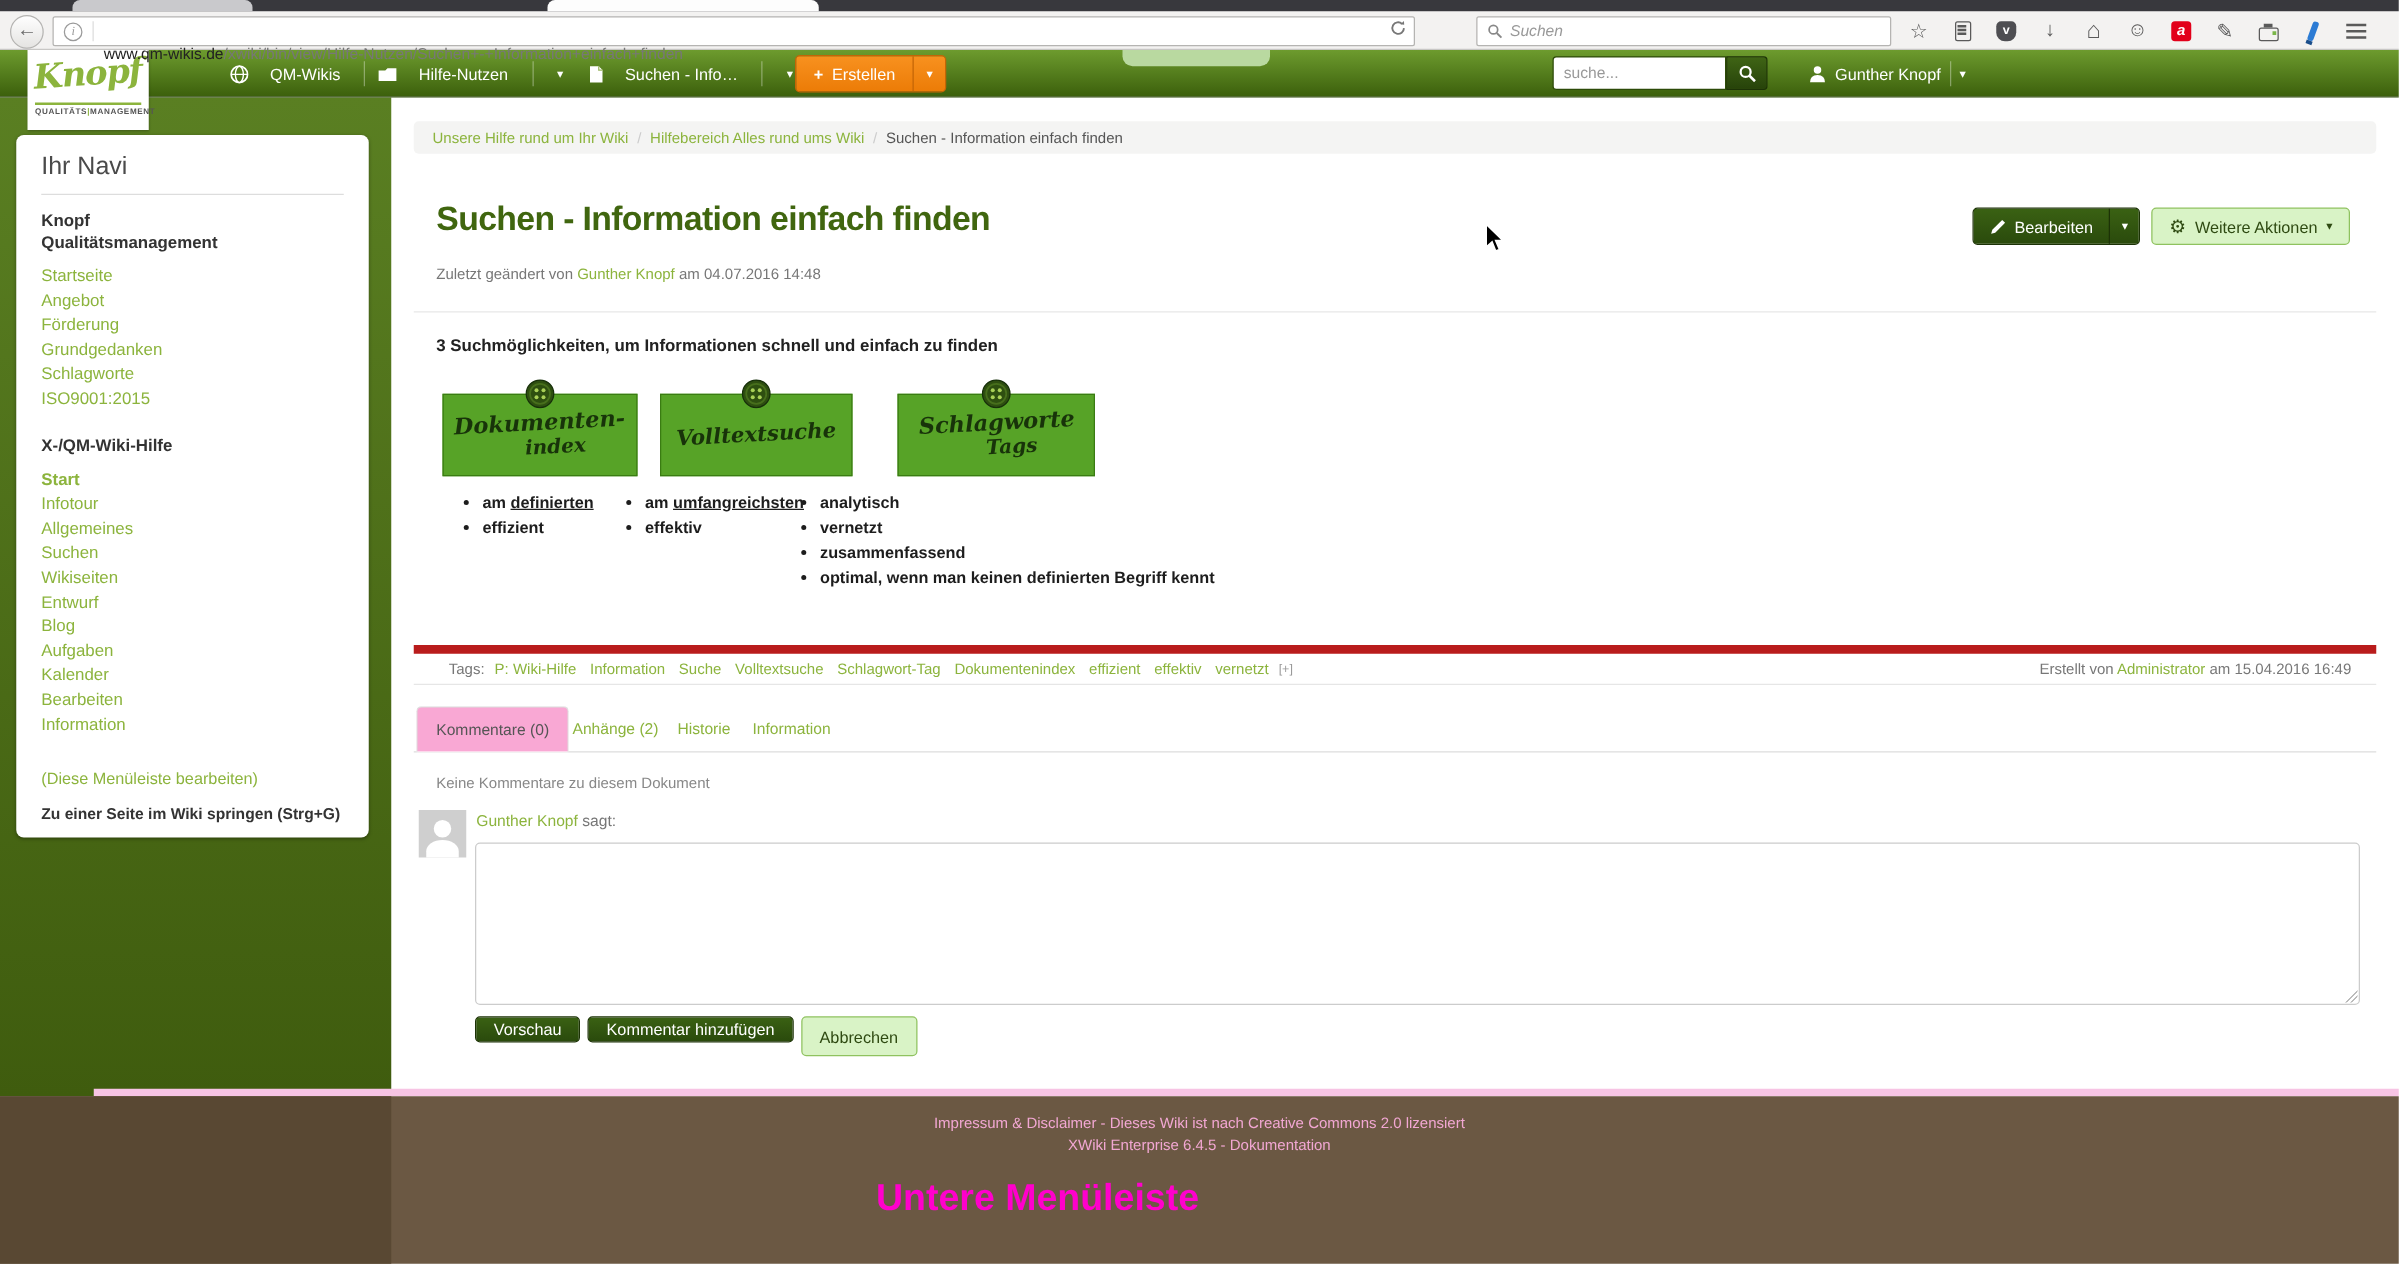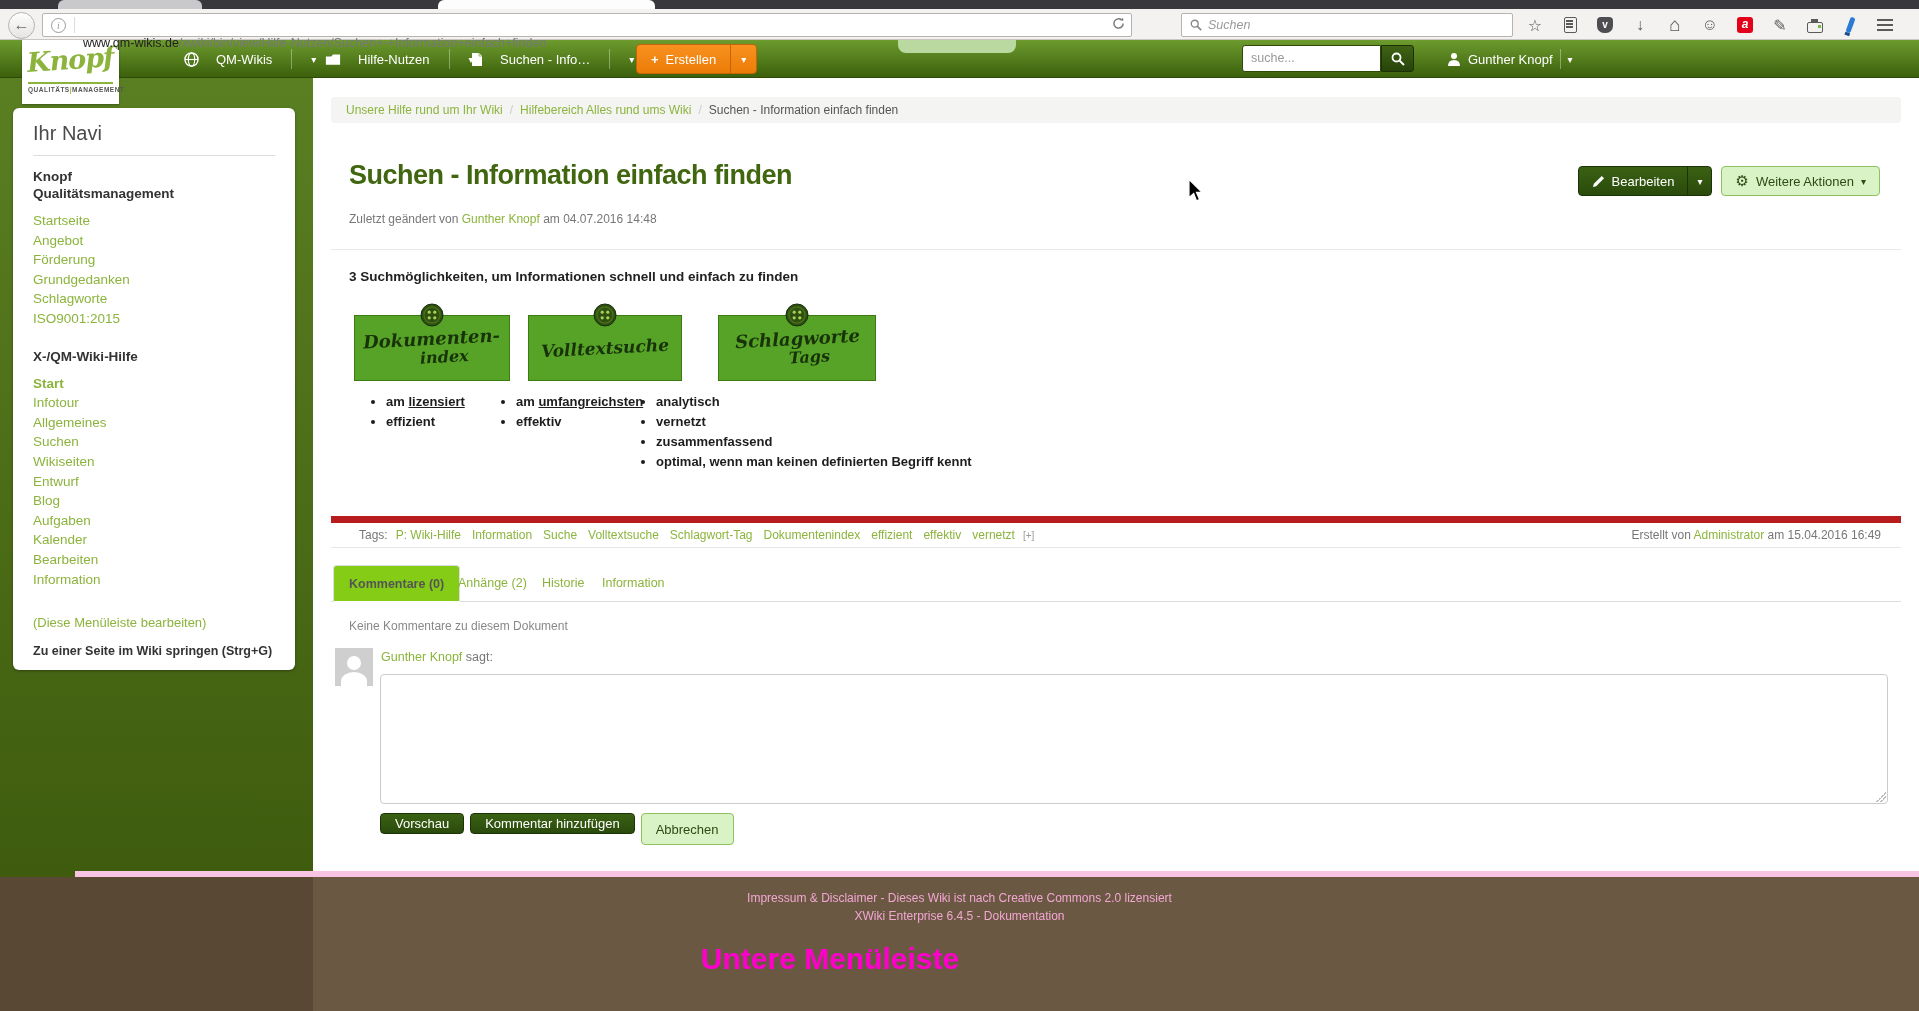--- a/index.html
+++ b/index.html
@@ -126,22 +126,22 @@
               border-bottom:1px solid #e6e6e6; display:flex; align-items:center;
               font-size:12px; color:#777; padding:0 20px 0 28px; }
   #tags-row .taglist { display:flex; gap:11px; margin-left:8px; }
   #tags-row .tag { color:#8cb43d; }
   #tags-more { color:#999; font-size:10px; margin-left:8px; }
   #created { margin-left:auto; }
 
   #tabs-bar { left:331px; top:562px; right:18px; height:40px; border-bottom:1px solid #ddd; }
   .tab { position:absolute; bottom:-1px; height:37px; line-height:37px; font-size:12.5px;
          padding:0 15px; color:#8cb43d; }
-  .tab.active { background:#84cc16; border:1px solid #ddd; border-bottom:1px solid #fff;
-                border-radius:4px 4px 0 0; color:#555;font-weight:bold; }
+  .tab.active { background:#f9a8d4; border:1px solid #ddd; border-bottom:1px solid #fff;
+                border-radius:4px 4px 0 0; color:#555; }
   #empty-comments { left:349px; top:619px; font-size:12px; color:#888; }
   #avatar { left:335px; top:648px; width:38px; height:38px; background:#cfcfcf; overflow:hidden; }
   #avatar .head { position:absolute; left:12px; top:8px; width:14px; height:14px; border-radius:50%; background:#fff; }
   #avatar .body { position:absolute; left:6px; top:24px; width:26px; height:18px; border-radius:50% 50% 0 0; background:#fff; }
   #comment-author { left:381px; top:650px; font-size:12.5px; color:#777; }
   #comment-box { left:380px; top:674px; width:1508px; height:130px; background:#fff;
                  border:1px solid #ccc; border-radius:4px; resize:none; }
   #resize-grip { left:1876px; top:792px; width:10px; height:10px;
                  background:linear-gradient(135deg,transparent 50%,#bbb 50%,#bbb 57%,transparent 57%,transparent 70%,#bbb 70%,#bbb 77%,transparent 77%); }
   #comment-btns { left:380px; top:813px; display:flex; gap:6px; }
@@ -227,21 +227,21 @@
 <div class="navmenu" style="left:184px">
   <svg width="15" height="15" viewBox="0 0 16 16">
       <circle cx="8" cy="8" r="7" fill="none" stroke="#fff" stroke-width="1.5"></circle>
       <line x1="1" y1="8" x2="15" y2="8" stroke="#fff" stroke-width="1.2"></line>
       <ellipse cx="8" cy="8" rx="3.4" ry="7" fill="none" stroke="#fff" stroke-width="1.2"></ellipse>
     </svg>
   <span>QM-Wikis</span>
   <span class="vline"></span>
     <span class="caret">▾</span>
 </div>
-<div class="navmenu" style="left:325px">
+<div class="navmenu" style="left:302px">
   <svg width="16" height="13" viewBox="0 0 18 14">
       <path d="M1 3.5 7 3.5 9 1.5 17 1.5 17 13 1 13Z" fill="#fff"></path>
     </svg>
   <span>Hilfe-Nutzen</span>
   <span class="vline"></span>
     <span class="caret">▾</span>
 </div>
 <div class="navmenu" style="left:471px">
   <svg width="12" height="15" viewBox="0 0 12 15">
       <path d="M1 1 8 1 11 4 11 14 1 14Z" fill="#fff"></path>
@@ -380,21 +380,21 @@
         <circle cx="14.8" cy="9.2" r="1.6" fill="#a8cf56"></circle>
         <circle cx="9.2" cy="14.8" r="1.6" fill="#a8cf56"></circle>
         <circle cx="14.8" cy="14.8" r="1.6" fill="#a8cf56"></circle>
       </svg>
   </span>
   <span class="script">Schlagworte</span>
   <span class="script s2">Tags</span>
 </div>
 
 <ul class="bullets" style="left:370px">
-  <li><span>am</span> <span class="u">lizensiert</span></li>
+  <li><span>am</span> <span class="u">definierten</span></li>
   <li>effizient</li>
 </ul>
 <ul class="bullets" style="left:500px">
   <li><span>am</span> <span class="u">umfangreichsten</span></li>
   <li>effektiv</li>
 </ul>
 <ul class="bullets" style="left:640px">
   <li>analytisch</li>
   <li>vernetzt</li>
   <li>zusammenfassend</li>

